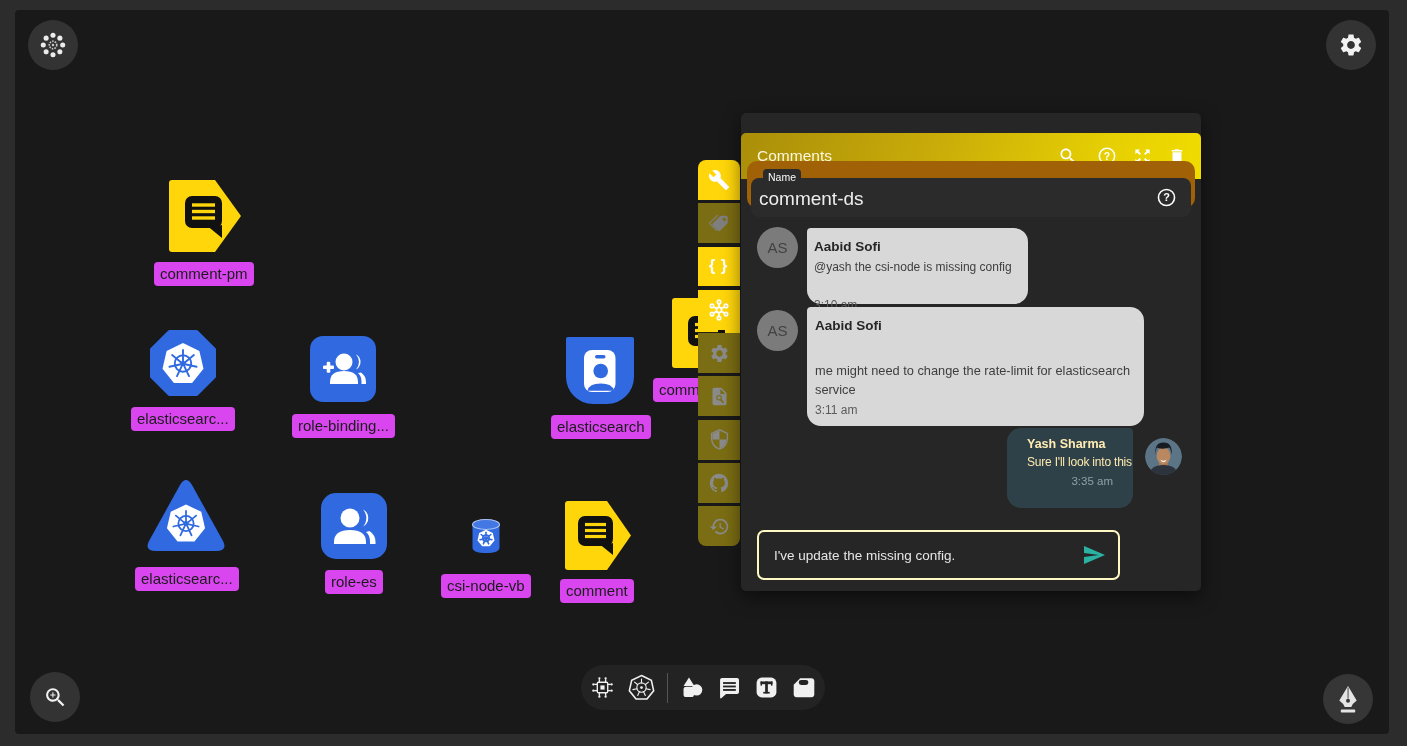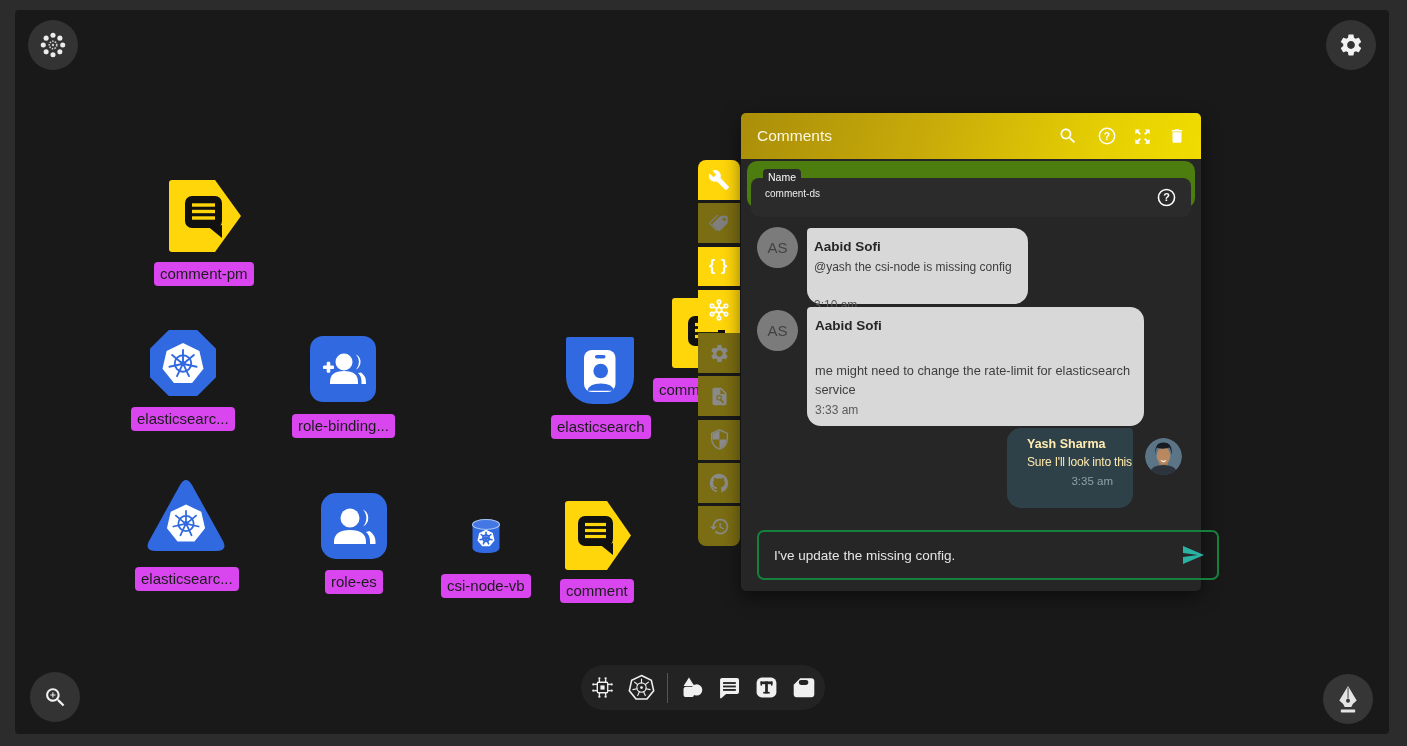--- a/index.html
+++ b/index.html
@@ -334,81 +334,81 @@
   <div class="bic" style="margin-left:12px; width:26px;">
     <svg width="26" height="26" viewBox="0 0 24 24">
       <path d="M8.5 3 H19 c1.4 0 2.5 1.1 2.5 2.5 V18 c0 1.4 -1.1 2.5 -2.5 2.5 H5 c-1.4 0 -2.5 -1.1 -2.5 -2.5 V9 Z" fill="#f0f0f0"></path>
       <rect x="7.2" y="4.6" width="8.8" height="4.6" rx="2.2" fill="#232323"></rect>
     </svg>
   </div>
 </div>
 
 <div id="panel" style="position:absolute; left:741px; top:113px; width:460px; height:478px; background:#262626; border-radius:5px; box-shadow:0 6px 18px rgba(0,0,0,0.5);">
 
-  <div style="height:46px; border-radius:5px 5px 0 0; background:linear-gradient(108deg,#aa8e09 0%,#c9ac09 42%,#e6cf03 78%,#f0dc00 100%); display:flex; align-items:center;">
+  <div style="height:46px; border-radius:5px 5px 0 0; background:linear-gradient(108deg,#aa8e09 0%,#c9ac09 42%,#e6cf03 78%,#f0dc00 100%); display:flex; align-items:center;margin-top:20px;">
     <div style="color:#fbf7df; font-size:15.5px; margin-left:16px; flex:1;">Comments</div>
     <svg width="20" height="20" viewBox="0 0 24 24" fill="#fff" style="margin-right:19px;">
       <path d="M15.5 14h-.79l-.28-.27C15.41 12.59 16 11.11 16 9.5 16 5.91 13.09 3 9.5 3S3 5.91 3 9.5 5.91 16 9.5 16c1.61 0 3.09-.59 4.23-1.57l.27.28v.79l5 4.99L20.49 19l-4.99-5zm-6 0C7.01 14 5 11.99 5 9.5S7.01 5 9.5 5 14 7.01 14 9.5 11.99 14 9.5 14z"></path>
     </svg>
     <svg width="20" height="20" viewBox="0 0 24 24" style="margin-right:16px;">
       <circle cx="12" cy="12" r="9.2" fill="none" stroke="#fff" stroke-width="1.8"></circle>
       <text x="12" y="16.4" text-anchor="middle" font-size="12.5" font-weight="bold" fill="#fff">?</text>
     </svg>
     <svg width="19" height="19" viewBox="0 0 24 24" fill="#fff" style="margin-right:16px;">
       <path d="M3 3 h6 L6.8 5.2 10 8.4 8.4 10 5.2 6.8 3 9 Z"></path>
       <path d="M21 3 v6 L18.8 6.8 15.6 10 14 8.4 17.2 5.2 15 3 Z"></path>
       <path d="M3 21 v-6 l2.2 2.2 3.2-3.2 1.6 1.6-3.2 3.2L9 21 Z"></path>
       <path d="M21 21 h-6 l2.2-2.2-3.2-3.2 1.6-1.6 3.2 3.2L21 15 Z"></path>
     </svg>
     <svg width="18" height="18" viewBox="0 0 24 24" fill="#fff" style="margin-right:15px;">
       <path d="M6 19c0 1.1.9 2 2 2h8c1.1 0 2-.9 2-2V7H6v12zM19 4h-3.5l-1-1h-5l-1 1H5v2h14V4z"></path>
     </svg>
   </div>
 
-  <div style="position:absolute; left:6px; top:48px; width:448px; height:47px; background:#4d7c0f; border-radius:10px;">
+  <div style="position:absolute; left:6px; top:48px; width:448px; height:47px; background:#a16207; border-radius:10px;">
     <div style="position:absolute; left:4px; top:17px; width:440px; height:39px; background:#2b2b2b; border-radius:8px;"></div>
     <div style="position:absolute; left:16px; top:8px; padding:2px 5px; background:#2b2b2b; border-radius:4px; color:#fafafa; font-size:10.5px;">Name</div>
-    <div style="position:absolute; left:18px; top:27px; color:#ededed; font-size:10px;text-align:right;">comment-ds</div>
+    <div style="position:absolute; left:12px; top:27px; color:#ededed; font-size:19px;text-align:right;">comment-ds</div>
     <svg width="21" height="21" viewBox="0 0 24 24" style="position:absolute; right:18px; top:26px;">
       <circle cx="12" cy="12" r="9.2" fill="none" stroke="#fff" stroke-width="1.8"></circle>
       <text x="12" y="16.4" text-anchor="middle" font-size="12.5" font-weight="bold" fill="#fff" font-family="Liberation Sans, sans-serif">?</text>
     </svg>
   </div>
 
   <div style="position:absolute; left:16px; top:114px; width:41px; height:41px; border-radius:50%; background:#7b7b7b; display:flex; align-items:center; justify-content:center; color:#424242; font-size:15px;">AS</div>
   <div style="position:absolute; left:66px; top:115px; width:221px; height:76px; background:#d8d8d8; border-radius:4px 14px 14px 14px; padding:11px 6px 11px 7px;">
     <div style="font-size:13.5px; font-weight:bold; color:#262626;">Aabid Sofi</div>
     <div style="font-size:12px; color:#3e3e3e; margin-top:6px; white-space:nowrap;">@yash the csi-node is missing config</div>
     <div style="font-size:12px; color:#5a5a5a; margin-top:24px;">3:10 am</div>
   </div>
 
   <div style="position:absolute; left:16px; top:197px; width:41px; height:41px; border-radius:50%; background:#7b7b7b; display:flex; align-items:center; justify-content:center; color:#424242; font-size:15px;">AS</div>
   <div style="position:absolute; left:66px; top:194px; width:337px; height:119px; background:#d8d8d8; border-radius:4px 14px 14px 14px; padding:11px 8px;">
     <div style="font-size:13.5px; font-weight:bold; color:#262626;">Aabid Sofi</div>
     <div style="font-size:12.8px; color:#3e3e3e; margin-top:28px; line-height:19px;"><span style="white-space:nowrap;">me might need to change the rate-limit for elasticsearch</span><br>service</div>
-    <div style="font-size:12px; color:#5a5a5a; margin-top:4px;">3:33 am</div>
+    <div style="font-size:12px; color:#5a5a5a; margin-top:4px;">3:11 am</div>
   </div>
 
   <div style="position:absolute; left:266px; top:315px; width:126px; height:80px; background:#2f4148; border-radius:14px 4px 14px 14px; padding:9px 20px;">
     <div style="font-size:12.5px; font-weight:bold; color:#ffecb3; white-space:nowrap;">Yash Sharma</div>
     <div style="font-size:12px; color:#fde8ad; margin-top:4px; white-space:nowrap; letter-spacing:-0.2px;">Sure I'll look into this</div>
     <div style="font-size:11.5px; color:#8fa0a8; margin-top:6px; text-align:right;">3:35 am</div>
   </div>
   <div style="position:absolute; left:404px; top:325px; width:37px; height:37px; border-radius:50%; overflow:hidden;">
     <svg width="37" height="37" viewBox="0 0 37 37">
       <circle cx="18.5" cy="18.5" r="18.5" fill="#5b7587"></circle>
       <path d="M14 23 h9 v7 h-9 z" fill="#a87a54"></path>
       <ellipse cx="18.5" cy="17.8" rx="6.9" ry="8.4" fill="#b98860"></ellipse>
       <path d="M10.5 17 Q9 4.6 18.5 4.4 Q28 4.6 26.5 17 Q25.8 10.5 24.2 9.6 Q20.8 11 15.4 10.6 Q12.8 10.3 12.2 9.6 Q10.7 10.5 10.5 17 Z" fill="#171c22"></path>
       <path d="M15.4 21.6 q3.1 2.4 6.2 0 q-0.6 2.6-3.1 2.6 q-2.5 0-3.1-2.6z" fill="#fdf5ee"></path>
       <path d="M4.5 37 q0.5-10 14-10 q13.5 0 14 10z" fill="#2c333d"></path>
     </svg>
   </div>
 
-  <div style="position:absolute; left:16px; top:417px; width:462px; height:50px; border:2px solid #15803d; border-radius:7px; display:flex; align-items:center;">
+  <div style="position:absolute; left:16px; top:417px; width:363px; height:50px; border:2px solid #fef9c3; border-radius:7px; display:flex; align-items:center;">
     <div style="font-size:13.5px; color:#e6e6e6; margin-left:15px; flex:1;">I've update the missing config.</div>
     <svg width="24" height="24" viewBox="0 0 24 24" fill="#2ab3a3" style="margin-right:12px;">
       <path d="M2.01 21 23 12 2.01 3 2 10l15 2-15 2z"></path>
     </svg>
   </div>
 </div>
 
 </div>
 
 </body></html>

